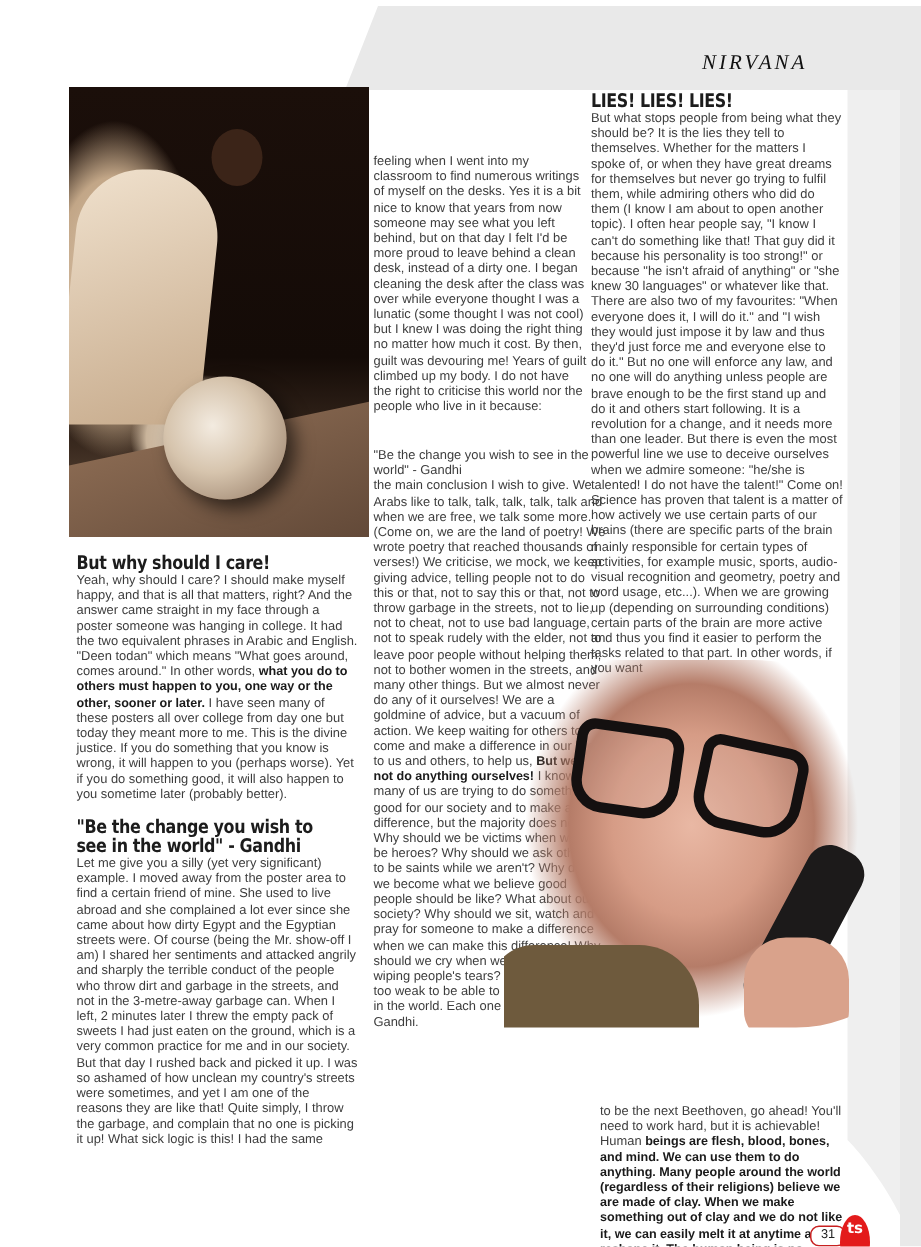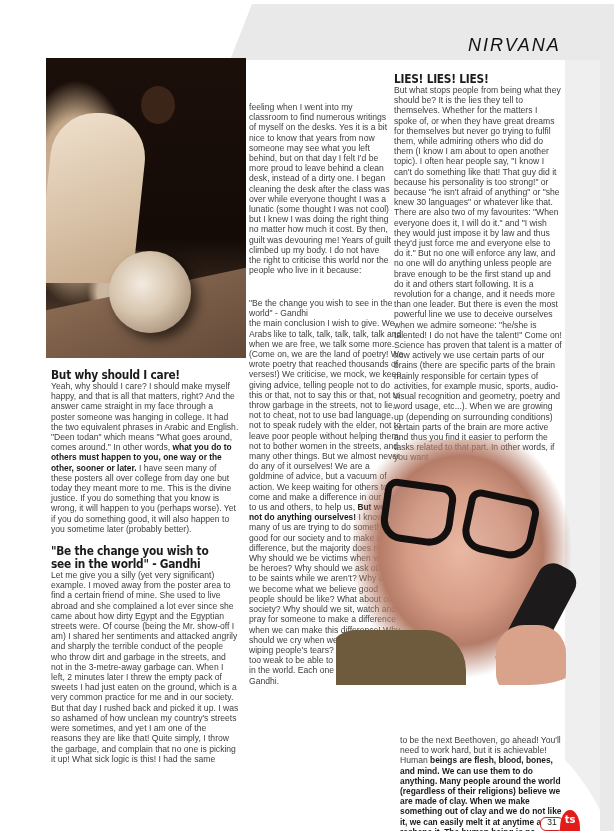--- a/index.html
+++ b/index.html
@@ -5,21 +5,21 @@
   * { box-sizing: border-box; margin: 0; padding: 0; }
   html, body { width: 614px; height: 831px; overflow: hidden; background: #ffffff; }
   body { position: relative; font-family: "DejaVu Sans", sans-serif; color: #3d3d3d; }
 
   .grey-band {
     position: absolute; left: 0; top: 0; width: 614px; height: 831px;
     pointer-events: none;
   }
   .section-title {
     position: absolute; left: 468px; top: 35px; width: 120px;
-    font-family: Liberation Sans, sans-serif; font-size: 18px; letter-spacing: 2px;
+    font-family: Liberation Serif, serif; font-size: 14px; letter-spacing: 2px;
     color: #111; font-style: italic; font-weight: normal;
   }
 
   .photo-woman {
     position: absolute; left: 46px; top: 58px; width: 200px; height: 300px;
     background: radial-gradient(ellipse 35% 20% at 45% 78%, #e8dccd 0%, #c9b49b 55%, transparent 70%),
                 linear-gradient(160deg, transparent 0 45%, rgba(0,0,0,0) 45%),
                 radial-gradient(ellipse 40% 50% at 15% 45%, #e2cdb5 0%, #c2a687 50%, transparent 75%),
                 linear-gradient(180deg, #1b0f0a 0%, #140b07 60%, #3a2a1f 80%, #6f5846 100%);
     overflow: hidden;
@@ -47,21 +47,21 @@
 
   .col { position: absolute; font-family: "Liberation Sans", sans-serif; font-size: 8.6px; line-height: 10.2px; color: #3d3d3d; }
   .col p { margin-bottom: 10px; }
   .col b.heavy { font-family: Liberation Sans, sans-serif; font-weight: bold; color: #1a1a1a; font-size: 8.4px; }
   .col h2 {
     font-family: "DejaVu Sans", sans-serif; font-weight: bold; color: #1c1c1c;
     font-size: 12.5px; line-height: 13px; letter-spacing: -0.3px; transform: scaleX(0.85); transform-origin: left;
   }
 
   .col-mid-top { left: 249px; top: 58px; width: 142px; margin-top: 44px; }
-  .col-right { left: 392px; top: 72px; width: 170px; background: #fff; padding-left: 2px; }
+  .col-right { left: 392px; top: 60px; width: 170px; background: #fff; padding-left: 2px; }
   .col-left { left: 51px; top: 368px; width: 188px; }
   .col-mid-bottom { left: 249px; top: 298px; width: 155px; }
   .col-right-bottom { left: 400px; top: 735px; width: 170px; }
 
   .photo-man {
     position: absolute; left: 336px; top: 440px; width: 278px; height: 245px;
     background: radial-gradient(ellipse 42% 55% at 45% 45%, #e9b8a4 0%, #d69c86 45%, #b57c68 70%, rgba(255,255,255,0) 95%);
     border-radius: 0 40% 30% 0;
     overflow: hidden;
   }

